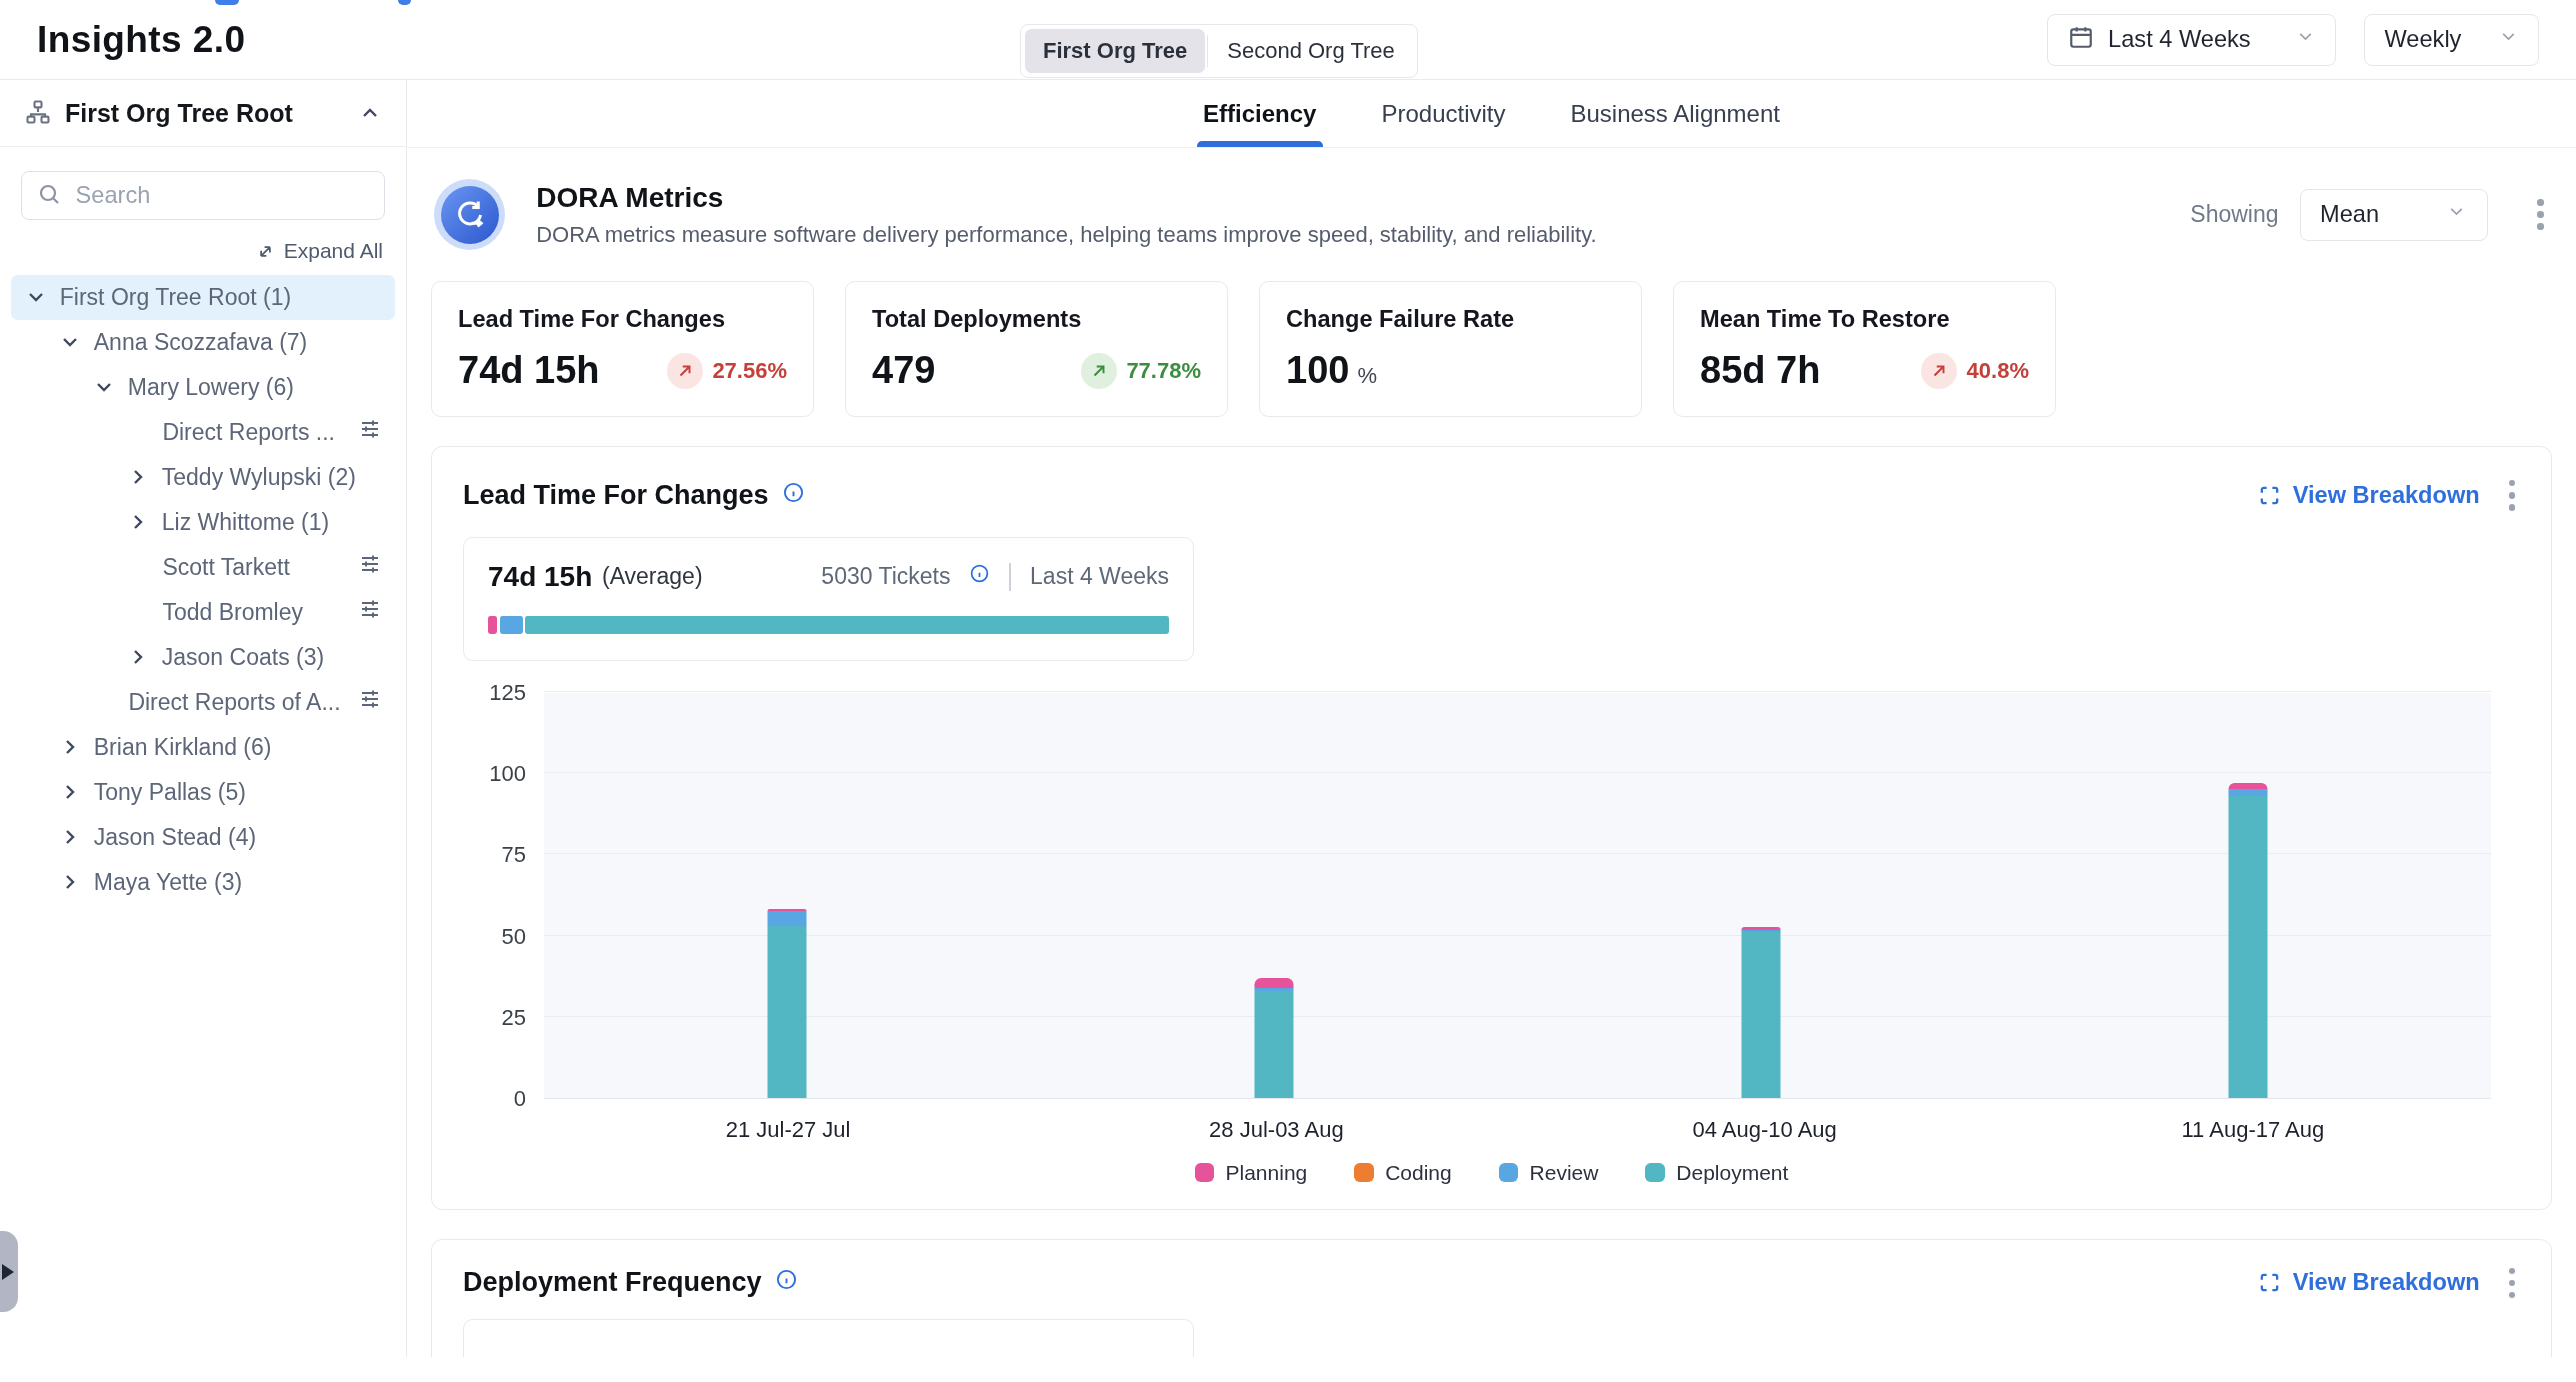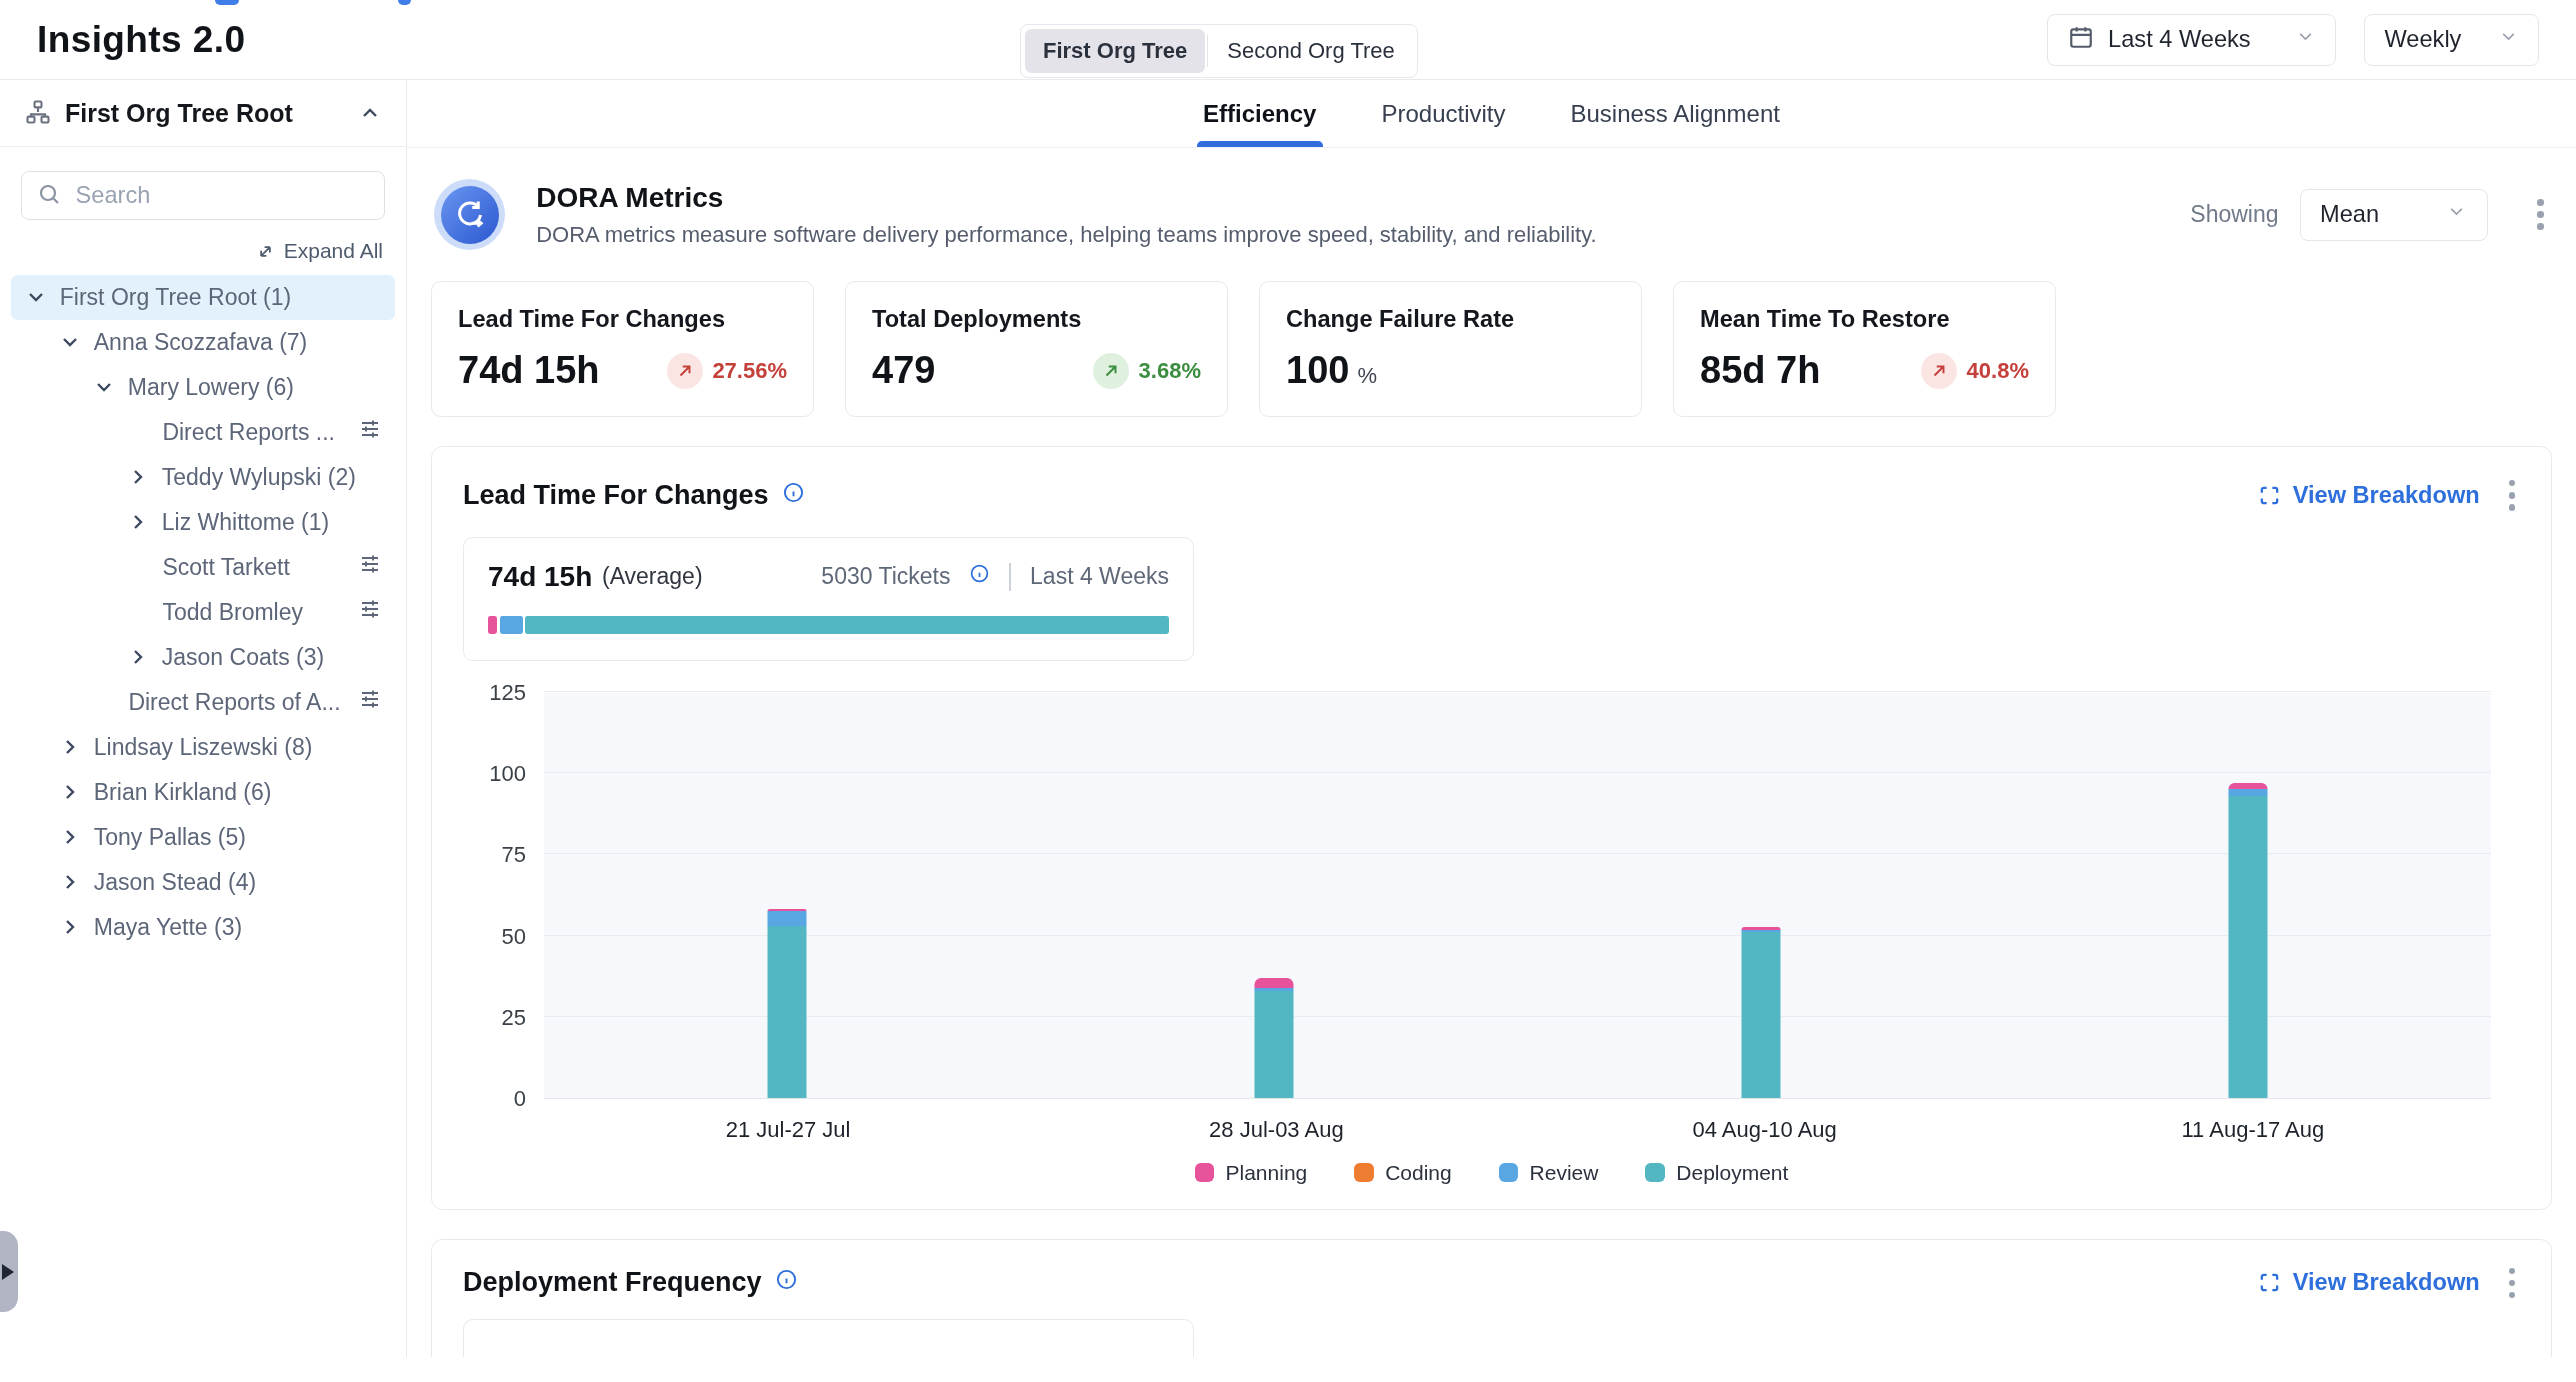--- a/index.html
+++ b/index.html
@@ -264,26 +264,20 @@
         <span class="chev-spacer"></span>
         <span class="tree-label">Direct Reports of A...</span>
         <span class="filter-ic"><svg width="24" height="24" viewBox="0 0 24 24" fill="none" stroke="currentColor" stroke-width="1.9">
               <path d="M4 6h16M4 12h16M4 18h16M15 3.5v5M8 9.5v5M15 15.5v5"></path>
             </svg></span>
       </div>
       <div class="tree-row ind-1">
         <span class="tree-chev"><svg width="24" height="24" viewBox="0 0 24 24" fill="none" stroke="currentColor" stroke-width="2.4">
               <path d="M9 6l6 6-6 6"></path>
             </svg></span>
-        <span class="tree-label">Lindsay Liszewski (8)</span>
-      </div>
-      <div class="tree-row ind-1">
-        <span class="tree-chev"><svg width="24" height="24" viewBox="0 0 24 24" fill="none" stroke="currentColor" stroke-width="2.4">
-              <path d="M9 6l6 6-6 6"></path>
-            </svg></span>
         <span class="tree-label">Brian Kirkland (6)</span>
       </div>
       <div class="tree-row ind-1">
         <span class="tree-chev"><svg width="24" height="24" viewBox="0 0 24 24" fill="none" stroke="currentColor" stroke-width="2.4">
               <path d="M9 6l6 6-6 6"></path>
             </svg></span>
         <span class="tree-label">Tony Pallas (5)</span>
       </div>
       <div class="tree-row ind-1">
         <span class="tree-chev"><svg width="24" height="24" viewBox="0 0 24 24" fill="none" stroke="currentColor" stroke-width="2.4">
@@ -360,21 +354,21 @@
         <div class="metric-card">
           <div class="metric-title">Total Deployments</div>
           <div class="metric-row">
             <span class="metric-value">479</span>
             <span class="delta good">
               <span class="bubble">
                 <svg width="18" height="18" viewBox="0 0 24 24" fill="none" stroke="currentColor" stroke-width="2.6">
                     <path d="M6 18L18 6M9 6h9v9"></path>
                   </svg>
               </span>
-              <span>3.68%</span>
+              <span>77.78%</span>
             </span>
           </div>
         </div>
         <div class="metric-card">
           <div class="metric-title">Change Failure Rate</div>
           <div class="metric-row">
             <span>
               <span class="metric-value">100</span><span class="metric-unit">%</span>
             </span>
           </div>

